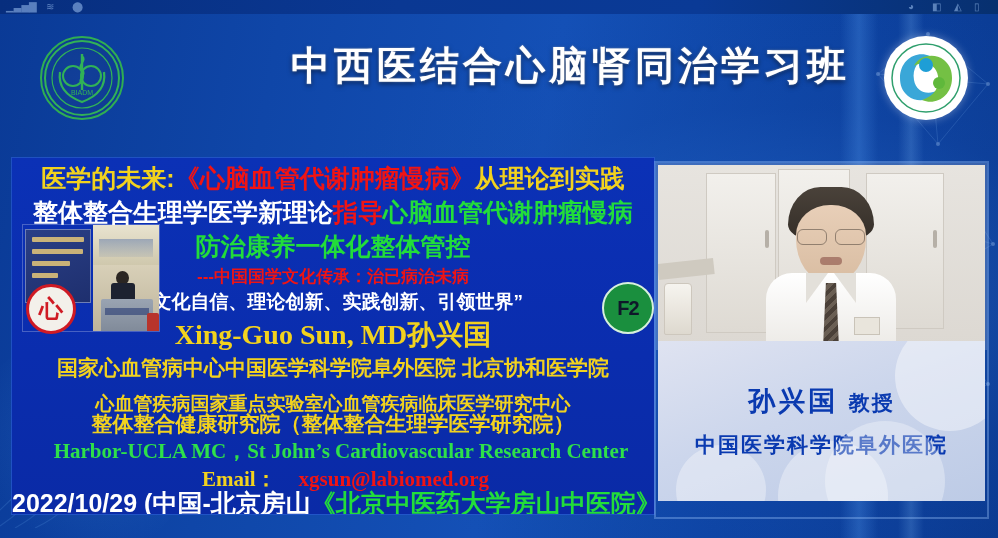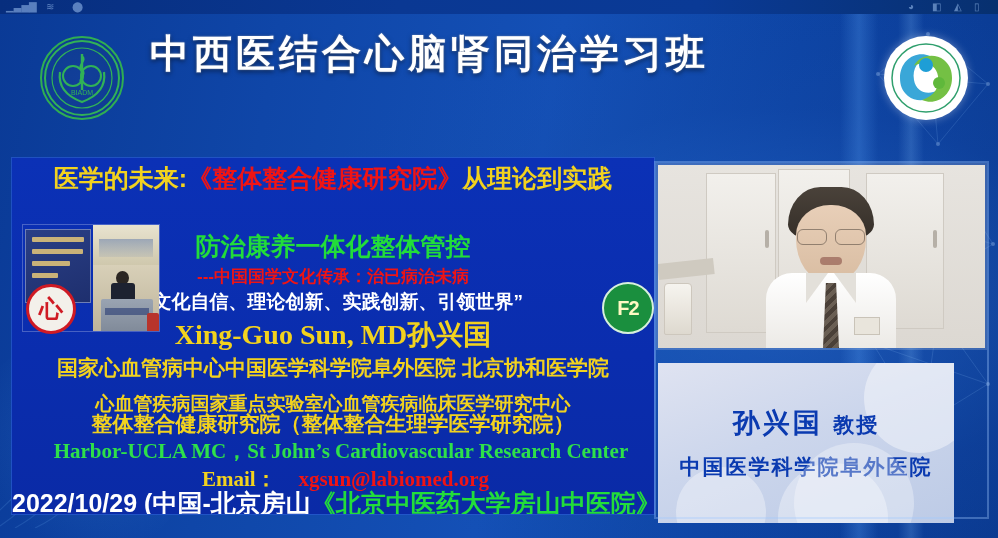--- a/index.html
+++ b/index.html
@@ -30,21 +30,21 @@
     position:absolute; left:0; top:0; width:998px; height:14px;
     background:linear-gradient(90deg,#072e7e 0%,#0a3893 40%,#0a3a96 70%,#07306f 100%);
     overflow:hidden;
   }
   .topbar .ic { position:absolute; top:1px; height:12px; opacity:.55;
                 filter:blur(0.3px); color:#9dc2f2; font-size:10px; line-height:12px; }
 
   
   .header { position:absolute; left:0; top:14px; width:998px; height:124px; }
   .hdr-title {
-    position:absolute; left:150px; top:16px; width:700px; text-align:left;
+    position:absolute; left:150px; top:28px; width:700px; text-align:right;
     color:#ffffff; font-weight:bold; font-size:39px; letter-spacing:4px;
     line-height:48px; white-space:nowrap;
     text-shadow:0 2px 5px rgba(0,0,0,.55), 0 0 2px rgba(255,255,255,.5);
   }
   .hdr-sub {
     position:absolute; left:150px; top:72px; width:700px; text-align:center;
     color:#ffffff; font-weight:bold; font-size:21px; letter-spacing:2px;
     white-space:nowrap; text-shadow:0 1px 4px rgba(0,0,0,.5);
   }
 
@@ -117,21 +117,21 @@
   .ip-red { position:absolute; left:124px; top:88px; width:12px; height:20px; background:#b8342c; border-radius:2px 2px 0 0; }
 
   
   .emb { position:absolute; border-radius:50%; display:flex; align-items:center; justify-content:center;
          font-weight:bold; overflow:hidden; }
   .emb-red { left:14px; top:126px; width:50px; height:50px; background:#f3f0ea;
      border:3px solid #cf1a24; }
   .emb-red span { color:#cf1a24; font-size:24px; }
   .emb-green { left:590px; top:124px; width:52px; height:52px; background:#1a8f3e;
      border:2px solid #d7f0dd; }
-  .emb-green span { color:#fef9c3; font-size:20px; letter-spacing:-1px; }
+  .emb-green span { color:#0f172a; font-size:20px; letter-spacing:-1px; }
 
   
   .video {
     position:absolute; left:658px; top:165px; width:327px; height:183px;
     background:linear-gradient(180deg,#e7e4df 0%,#dcd8d2 100%);
     overflow:hidden; box-shadow:0 0 0 2px rgba(255,255,255,.18);
   }
   .v-cab { position:absolute; background:linear-gradient(180deg,#f2f0ec 0%,#dedad3 100%); border:1px solid #cfcac2; }
   .v-cab.a { left:48px; top:8px;  width:70px; height:160px; }
   .v-cab.b { left:120px; top:4px; width:72px; height:168px; }
@@ -161,21 +161,21 @@
   .v-collar-l { left:40px; border-width:0 0 30px 22px; border-color:transparent transparent transparent #e3e0da; }
   .v-collar-r { left:68px; border-width:0 22px 30px 0; border-color:transparent #e3e0da transparent transparent; }
   .v-tie { position:absolute; left:57px; top:96px; width:16px; height:65px;
      background:repeating-linear-gradient(135deg,#4a4038 0px,#4a4038 4px,#6a5f54 4px,#6a5f54 8px);
      clip-path:polygon(18% 0,82% 0,100% 100%,0% 100%); }
   .v-badge { position:absolute; left:88px; top:130px; width:26px; height:18px;
      background:#e9e5dc; border:1px solid #c9c3b8; }
 
   
   .caption {
-    position:absolute; left:658px; top:363px; width:296px; height:160px;
+    position:absolute; left:658px; top:341px; width:327px; height:160px;
     background:linear-gradient(160deg,#dfe3f1 0%,#ccd6ec 45%,#bdcbe6 100%);
     overflow:hidden;
   }
   .caption::before { content:""; position:absolute; right:-20px; top:-20px; width:110px; height:110px;
     border-radius:50%; background:rgba(255,255,255,.42); }
   .caption::after { content:""; position:absolute; right:40px; bottom:-40px; width:120px; height:120px;
     border-radius:50%; background:rgba(255,255,255,.32); }
   .cap-bubble { position:absolute; border-radius:50%; background:rgba(255,255,255,.35); }
   .cap-b1 { left:18px; bottom:-34px; width:90px; height:90px; }
   .cap-b2 { left:120px; bottom:-50px; width:110px; height:110px; }
@@ -267,23 +267,26 @@
                  C32 18 48 14 58 22 C64 27 66 33 66 40 Z" fill="#74c044"></path>
         <circle cx="40" cy="27" r="7" fill="#1e9ed6"></circle>
         <circle cx="53" cy="45" r="6" fill="#5fb83b"></circle>
       </svg>
     </div>
   </div>
 
   <div class="slide">
 
     <div class="ln ln-1">
-      <span class="c-gold">医学的未来:</span><span class="c-red">《整体整合健康研究院》</span><span class="c-gold">从理论到实践</span>
-    </div>
-
+      <span class="c-gold">医学的未来:</span><span class="c-red">《心脑血管代谢肿瘤慢病》</span><span class="c-gold">从理论到实践</span>
+    </div>
+
+    <div class="ln ln-2">
+      <span class="c-white">整体整合生理学医学新理论</span><span class="c-red">指导</span><span class="c-green">心脑血管代谢肿瘤慢病</span>
+    </div>
 
     <div class="ln ln-3 c-green">防治康养一体化整体管控</div>
     <div class="ln ln-4 c-red">---中国国学文化传承：治已病治未病</div>
     <div class="ln ln-5 c-white">“文化自信、理论创新、实践创新、引领世界”</div>
 
     <div class="ln ln-name c-gold">Xing-Guo Sun, MD孙兴国</div>
 
     <div class="ln ln-6 c-gold">国家心血管病中心中国医学科学院阜外医院 北京协和医学院</div>
     <div class="ln ln-7 c-gold">心血管疾病国家重点实验室心血管疾病临床医学研究中心</div>
     <div class="ln ln-8 c-gold">整体整合健康研究院（整体整合生理学医学研究院）</div>

